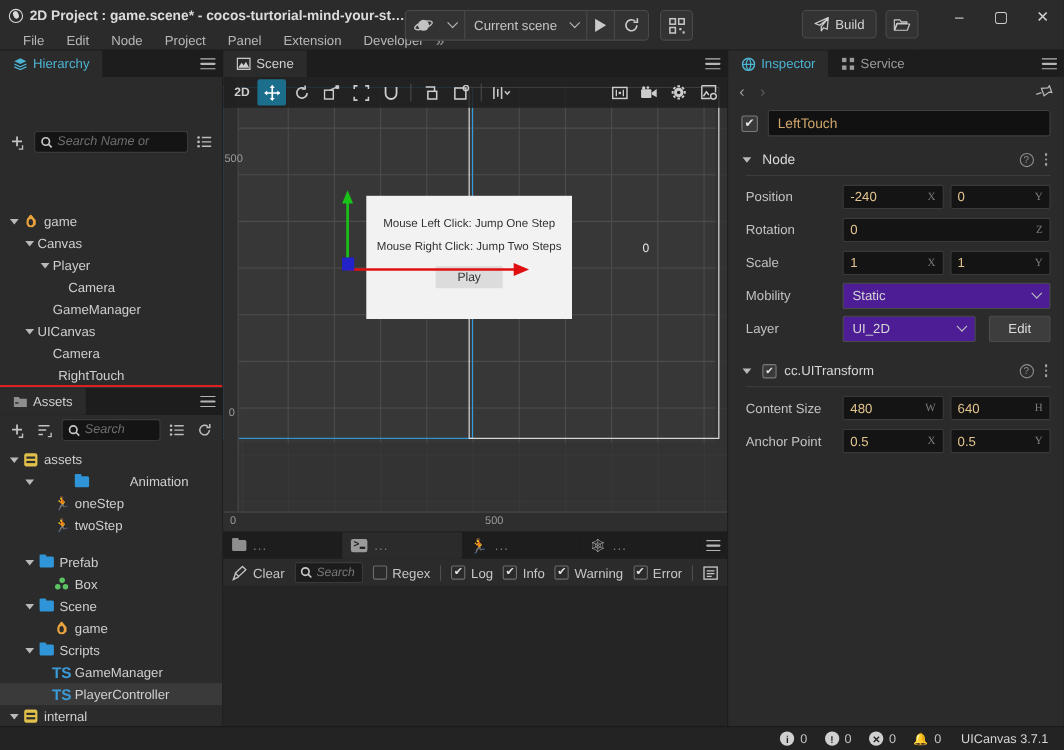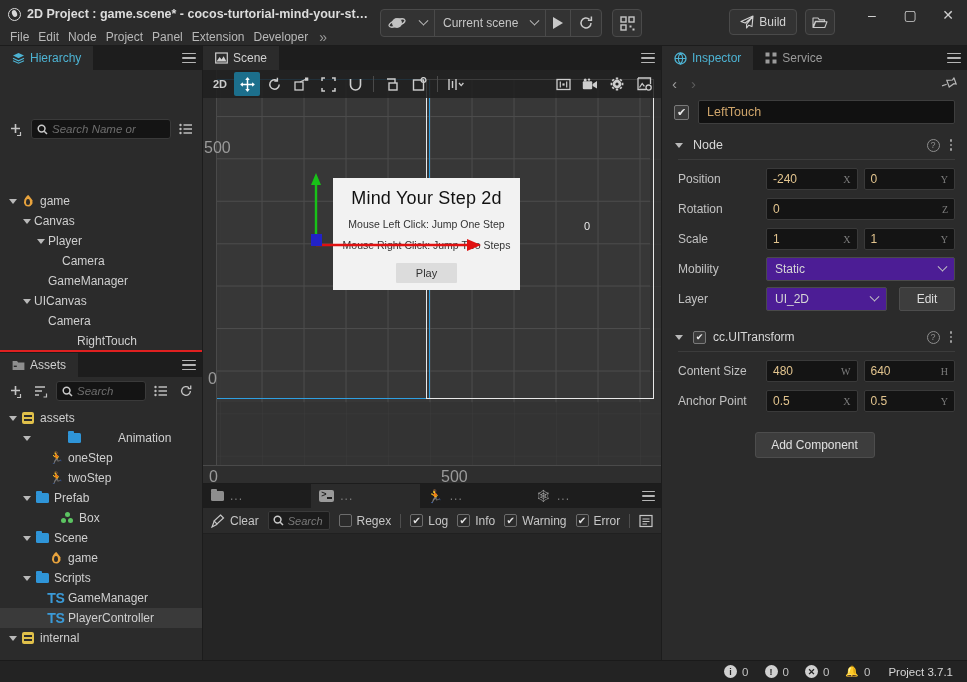--- a/index.html
+++ b/index.html
@@ -26,28 +26,28 @@
     border: 1.6px solid #d8d8d8; position: relative; flex: 0 0 13px;
   }
   .cocos-logo::after {
     content: ""; position: absolute; left: 3px; top: 1.5px;
     width: 5px; height: 7px; border-radius: 50% 50% 50% 50%;
     background: #d8d8d8; transform: rotate(-20deg);
   }
   .title-text { font-size: 12.5px; color: #dcdcdc; white-space: nowrap; font-weight: 600; }
   .menubar { display: flex; align-items: center; gap: 0px; height: 22px; margin-top: 2px; }
   .menu-item {
-    font-size: 12px; color: #b8b8b8; padding: 2px 9px 2px 0px; cursor: default; white-space: nowrap;
+    font-size: 12px; color: #b8b8b8; padding: 2px 9px 2px 0px; cursor: default; white-space: nowrap; margin-left: 11px;
   }
   .menu-item:first-child { padding-left: 2px; }
   .menu-more { font-size: 14px; color: #9a9a9a; padding-left: 2px; letter-spacing: -1px; }
 
   
   .title-center {
-    position: absolute; left: 380px; top: 9px; display: flex; align-items: center; gap: 10px;
+    position: absolute; left: 368px; top: 9px; display: flex; align-items: center; gap: 10px;
   }
   .tb-group {
     display: flex; align-items: center; border: 1px solid #4a4a4a; border-radius: 4px;
     height: 28px; background: #333; overflow: hidden;
   }
   .tb-btn {
     display: flex; align-items: center; justify-content: center; height: 26px;
     padding: 0 7px; color: #c8c8c8; cursor: default;
   }
   .tb-sep { width: 1px; height: 26px; background: #4a4a4a; }
@@ -167,21 +167,21 @@
 
   .scene-view { flex: 1; position: relative; overflow: hidden; background: #333333; }
   .ruler-h {
     position: absolute; left: 0; right: 0; bottom: 0; height: 18px; background: #2e2e2e;
     border-top: 1px solid #4a4a4a; z-index: 4;
   }
   .ruler-v {
     position: absolute; left: 0; top: 0; bottom: 0; width: 14px; background: #2e2e2e;
     border-right: 1px solid #4a4a4a; z-index: 4;
   }
-  .rl { position: absolute; font-size: 16px; color: #9a9a9a; }
+  .rl { position: absolute; font-size: 10px; color: #9a9a9a; }
   .grid-layer { position: absolute; inset: 0; }
   .canvas-rect {
     position: absolute; border: 1.5px solid #2f9fe0; pointer-events: none;
   }
   .white-rect { position: absolute; border: 1.5px solid #e8e8e8; pointer-events: none; }
   .game-panel {
     position: absolute; background: #f2f2f2; display: flex; flex-direction: column;
     align-items: center; justify-content: flex-start; padding-top: 10px;
   }
   .gp-title { font-size: 18px; color: #111; font-weight: 400; letter-spacing: 0.2px; }
@@ -464,21 +464,21 @@
             <div class="trow" style="padding-left: 20px;">
               <span class="tw">
                 <span class="caret-d"></span>
               </span>
               <span>UICanvas</span>
             </div>
             <div class="trow" style="padding-left: 34px;">
               <span class="tw"></span>
               <span>Camera</span>
             </div>
-            <div class="trow" style="padding-left: 39px; margin-left: 24px;">
+            <div class="trow" style="padding-left: 39px;">
               <span class="tw"></span>
               <span>RightTouch</span>
             </div>
             <div class="trow selected sel-outline" style="padding-left: 34px;">
               <span class="tw"></span>
               <span>LeftTouch</span>
             </div>
             <div class="trow" style="padding-left: 34px;">
               <span class="tw"></span>
               <span>Step</span>
@@ -570,30 +570,30 @@
               </span>
               <span>oneStep</span>
             </div>
             <div class="trow" style="padding-left: 34px;">
               <span class="tw"></span>
               <span class="tico">
                 <span class="ic-run">🏃</span>
               </span>
               <span>twoStep</span>
             </div>
-            <div class="trow" style="padding-left: 20px;">
+            <div class="trow" style="padding-left: 20px; margin-top: 13px;">
               <span class="tw">
                 <span class="caret-d"></span>
               </span>
               <span class="tico">
                 <span class="ic-folder"></span>
               </span>
               <span>Prefab</span>
             </div>
-            <div class="trow" style="padding-left: 45px;">
+            <div class="trow" style="padding-left: 34px;">
               <span class="tw"></span>
               <span class="tico">
                 <span class="ic-prefab">
                   <i></i>
                   <i></i>
                   <i></i>
                 </span>
               </span>
               <span>Box</span>
             </div>
@@ -698,21 +698,20 @@
 
           <svg style="position:absolute; left:100px; top:85px; z-index:3;" width="210" height="110" viewBox="0 0 210 110">
             <path d="M13 90 V28" stroke="#18c218" stroke-width="2.4"></path>
             <path d="M13 18 L8 30 L18 30 Z" fill="#18c218"></path>
             <path d="M13 90 H165" stroke="#e01010" stroke-width="2.4"></path>
             <path d="M178 90 L164 84 L164 96 Z" fill="#e01010"></path>
             <rect x="8" y="79" width="11" height="12" fill="#2222c8"></rect>
           </svg>
 
           <div class="game-panel" style="left:130px; top:108px; width:187px; height:112px;">
-            <div class="gp-title">Mind Your Step 2d</div>
             <div class="gp-line">Mouse Left Click: Jump One Step</div>
             <div class="gp-line">Mouse Right Click: Jump Two Steps</div>
             <div class="gp-btn">Play</div>
           </div>
 
           <div class="ruler-v">
             <div class="rl" style="left:1px; top:69px;">500</div>
             <div class="rl" style="left:5px; top:300px;">0</div>
           </div>
           <div class="ruler-h">
@@ -1036,36 +1035,35 @@
                 <span class="suffix">X</span>
               </div>
               <div class="field">
                 <span class="val">0.5</span>
                 <span class="suffix">Y</span>
               </div>
             </div>
           </div>
         </div>
 
-      <div class="add-comp">Add Component</div>
     </div>
   </div>
 
   <div class="statusbar">
     <div class="sb-item">
       <div class="sb-circle">i</div>
       <span>0</span>
     </div>
     <div class="sb-item">
       <div class="sb-circle">!</div>
       <span>0</span>
     </div>
     <div class="sb-item">
       <div class="sb-circle">✕</div>
       <span>0</span>
     </div>
     <div class="sb-item">
       <span class="sb-bell">🔔</span>
       <span>0</span>
     </div>
-    <div class="sb-ver">Project 3.7.1</div>
+    <div class="sb-ver">UICanvas 3.7.1</div>
   </div>
 </div>
 
 </body></html>

